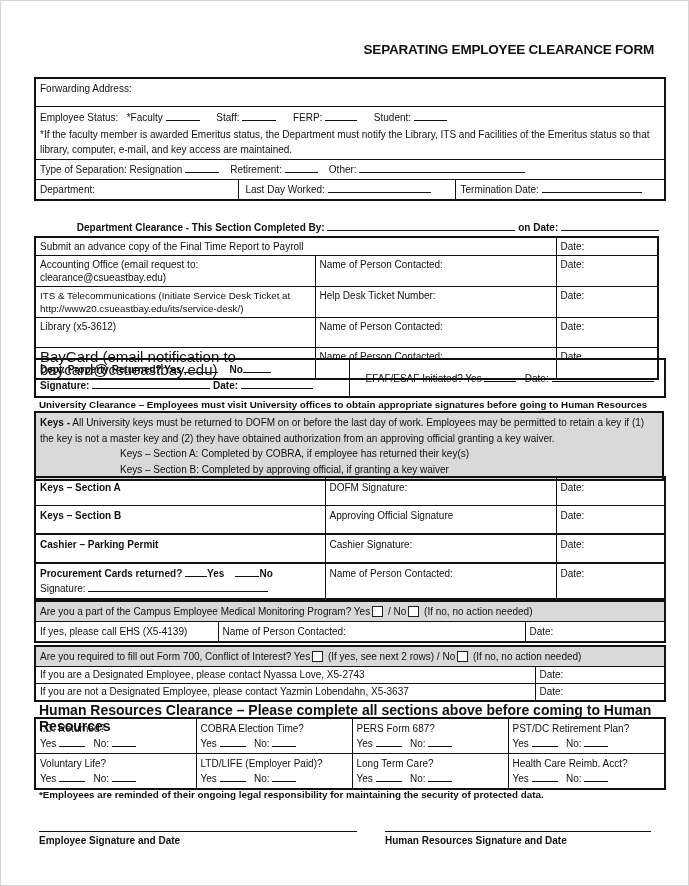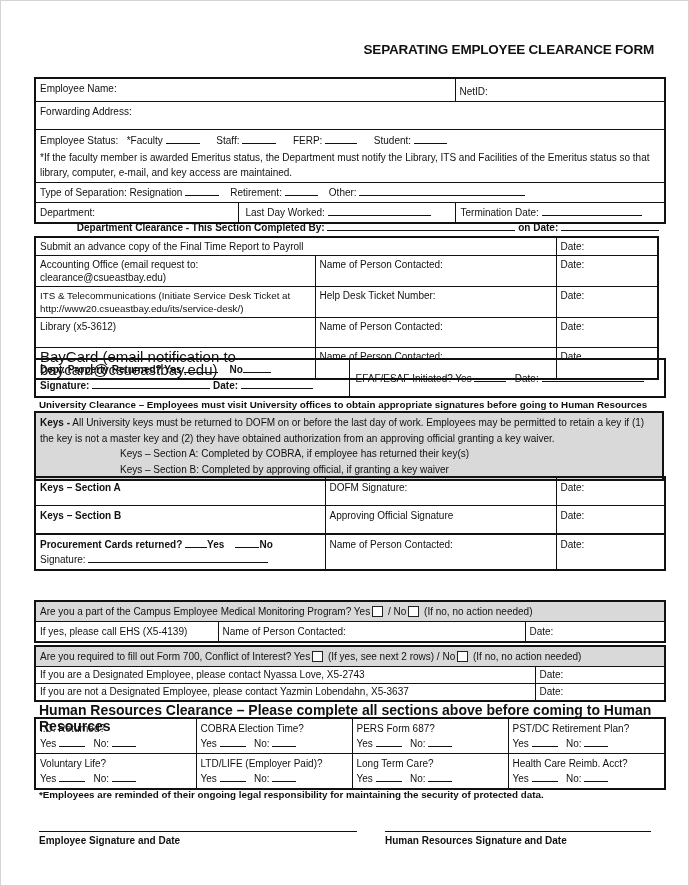--- a/index.html
+++ b/index.html
@@ -30,24 +30,20 @@
 
 <div class="title">SEPARATING EMPLOYEE CLEARANCE FORM</div>
 
 <table class="thick" style="left:33px; top:76px; width:630px;">
   <colgroup>
       <col style="width:203px">
       <col style="width:217px">
       <col style="width:210px">
     </colgroup>
   <tbody>
-      <tr style="height:22px">
-    <td colspan="2" style="border-right:1px solid #111"><span>Employee Name:</span></td>
-    <td style="padding-top:5px"><span>NetID:</span></td>
-  </tr>
   <tr style="height:28px">
     <td colspan="3"><span>Forwarding Address:</span></td>
   </tr>
   <tr style="height:49px">
     <td colspan="3" style="padding-top:3px">
       <div>
         <span>Employee Status:</span>&nbsp;&nbsp;
         <span>*Faculty</span>
         <span class="ul" style="width:34px"></span>&nbsp;&nbsp;&nbsp;&nbsp;&nbsp;
         <span>Staff:</span>
@@ -123,21 +119,21 @@
   <colgroup>
       <col style="width:314px">
       <col style="width:316px">
     </colgroup>
   <tbody>
       <tr style="height:36px">
     <td style="font-weight:bold; line-height:16px">
       <div><span>Dept. Property Returned?  Yes</span> <span class="ul" style="width:34px"></span>&nbsp;&nbsp;&nbsp;&nbsp;<span>No</span><span class="ul" style="width:28px"></span></div>
       <div><span>Signature:</span> <span class="ul" style="width:118px"></span> <span>Date:</span> <span class="ul" style="width:72px"></span></div>
     </td>
-    <td style="vertical-align:middle; padding-left:6px">
+    <td style="vertical-align:middle; padding-left:16px">
       <span>EFAF/ESAF Initiated?   Yes</span> <span class="ul" style="width:32px"></span>&nbsp;&nbsp;&nbsp;<span>Date:</span> <span class="ul" style="width:102px"></span>
     </td>
   </tr>
 </tbody>
   </table>
 
 <div class="heading" style="left:38px; top:398px; font-size:9.8px">University Clearance – Employees must visit University offices to obtain appropriate signatures before going to Human Resources</div>
 
 <table class="thick" style="left:33px; top:410px; width:630px;">
   <tbody>
@@ -161,20 +157,25 @@
       <tr style="height:28px">
     <td class="bold">Keys – Section A</td>
     <td>DOFM Signature:</td>
     <td>Date:</td>
   </tr>
   <tr style="height:29px">
     <td class="bold">Keys – Section B</td>
     <td>Approving Official Signature</td>
     <td>Date:</td>
   </tr>
+  <tr style="height:29px; border-top:2px solid #111">
+    <td class="bold">Cashier – Parking Permit</td>
+    <td>Cashier Signature:</td>
+    <td>Date:</td>
+  </tr>
   <tr style="height:32px; border-top:2px solid #111">
     <td style="line-height:14px">
       <div class="bold"><span>Procurement Cards returned?</span> <span class="ul" style="width:22px"></span><span>Yes</span>&nbsp;&nbsp;&nbsp;&nbsp;<span class="ul" style="width:24px"></span><span>No</span></div>
       <div><span>Signature:</span> <span class="ul" style="width:180px"></span></div>
     </td>
     <td>Name of Person Contacted:</td>
     <td>Date:</td>
   </tr>
 </tbody>
   </table>

